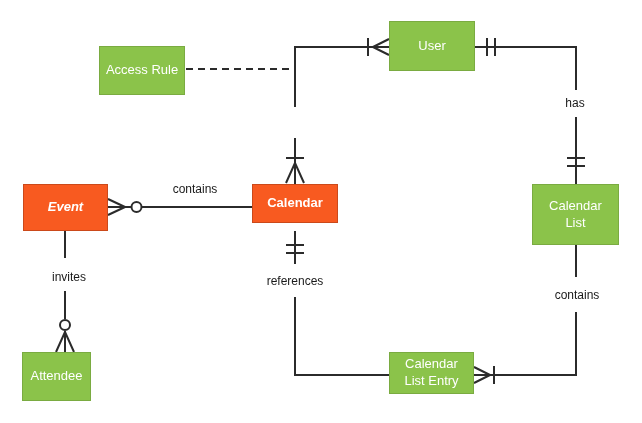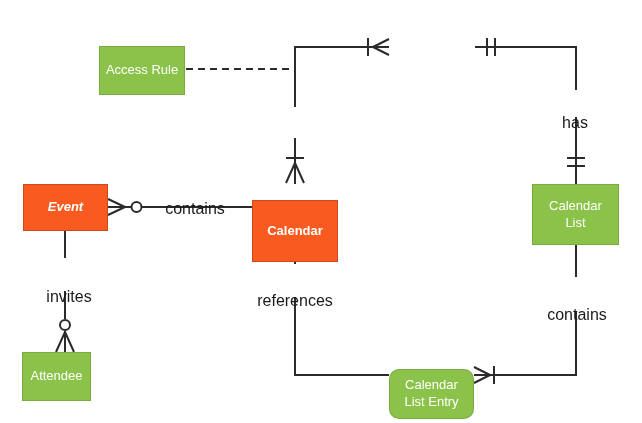--- a/index.html
+++ b/index.html
@@ -21,21 +21,21 @@
   .stage svg .zero-circle{fill:#ffffff;stroke:var(--line);stroke-width:2;}
   .entity{
     position:absolute;display:flex;align-items:center;justify-content:center;
     color:var(--entity-text);font-size:13px;line-height:1.3;text-align:center;
     padding:0 5px;box-sizing:border-box;cursor:default;
   }
   .entity.orange{background:var(--entity-orange);border:1px solid rgba(0,0,0,.18);font-weight:700;}
   .entity.green{background:var(--entity-green);border:1px solid rgba(0,0,0,.12);font-weight:400;}
   .rel-label{
     position:absolute;transform:translate(-50%,-50%);
-    color:var(--label-text);font-size:16px;white-space:nowrap;margin-top:20px;
+    color:var(--label-text);font-size:12px;white-space:nowrap;
   }
 </style>
 </head>
 <body>
 
 <div class="stage">
 
   <svg width="642" height="423" viewBox="0 0 642 423">
 
     <g>
@@ -77,38 +77,41 @@
 
     <g>
       <path class="edge dashed" d="M186,69 H294"></path>
     </g>
   </svg>
 
   <div class="entity green" style="left:99px;top:46px;width:86px;height:49px;">
     <span>Access Rule</span>
   </div>
 
+  <div class="entity green" style="left:389px;top:21px;width:86px;height:50px;">
+    <span>User</span>
+  </div>
 
   <div class="entity orange" style="left:23px;top:184px;width:85px;height:47px;font-style:italic;">
     <span>Event</span>
   </div>
 
-  <div class="entity orange" style="left:252px;top:200px;width:86px;height:62px;">
+  <div class="entity orange" style="left:252px;top:184px;width:86px;height:39px;">
     <span>Calendar</span>
   </div>
 
   <div class="entity green" style="left:532px;top:184px;width:87px;height:61px;">
     <span>Calendar List</span>
   </div>
 
   <div class="entity green" style="left:22px;top:352px;width:69px;height:49px;">
     <span>Attendee</span>
   </div>
 
-  <div class="entity green" style="left:389px;top:369px;width:85px;height:50px;border-radius:10px;">
+  <div class="entity green" style="left:389px;top:352px;width:85px;height:42px;">
     <span>Calendar List Entry</span>
   </div>
 
   <div class="rel-label" style="left:195px;top:189px;">contains</div>
 
 
   <div class="rel-label" style="left:575px;top:103px;">has</div>
 
   <div class="rel-label" style="left:577px;top:295px;">contains</div>
 

